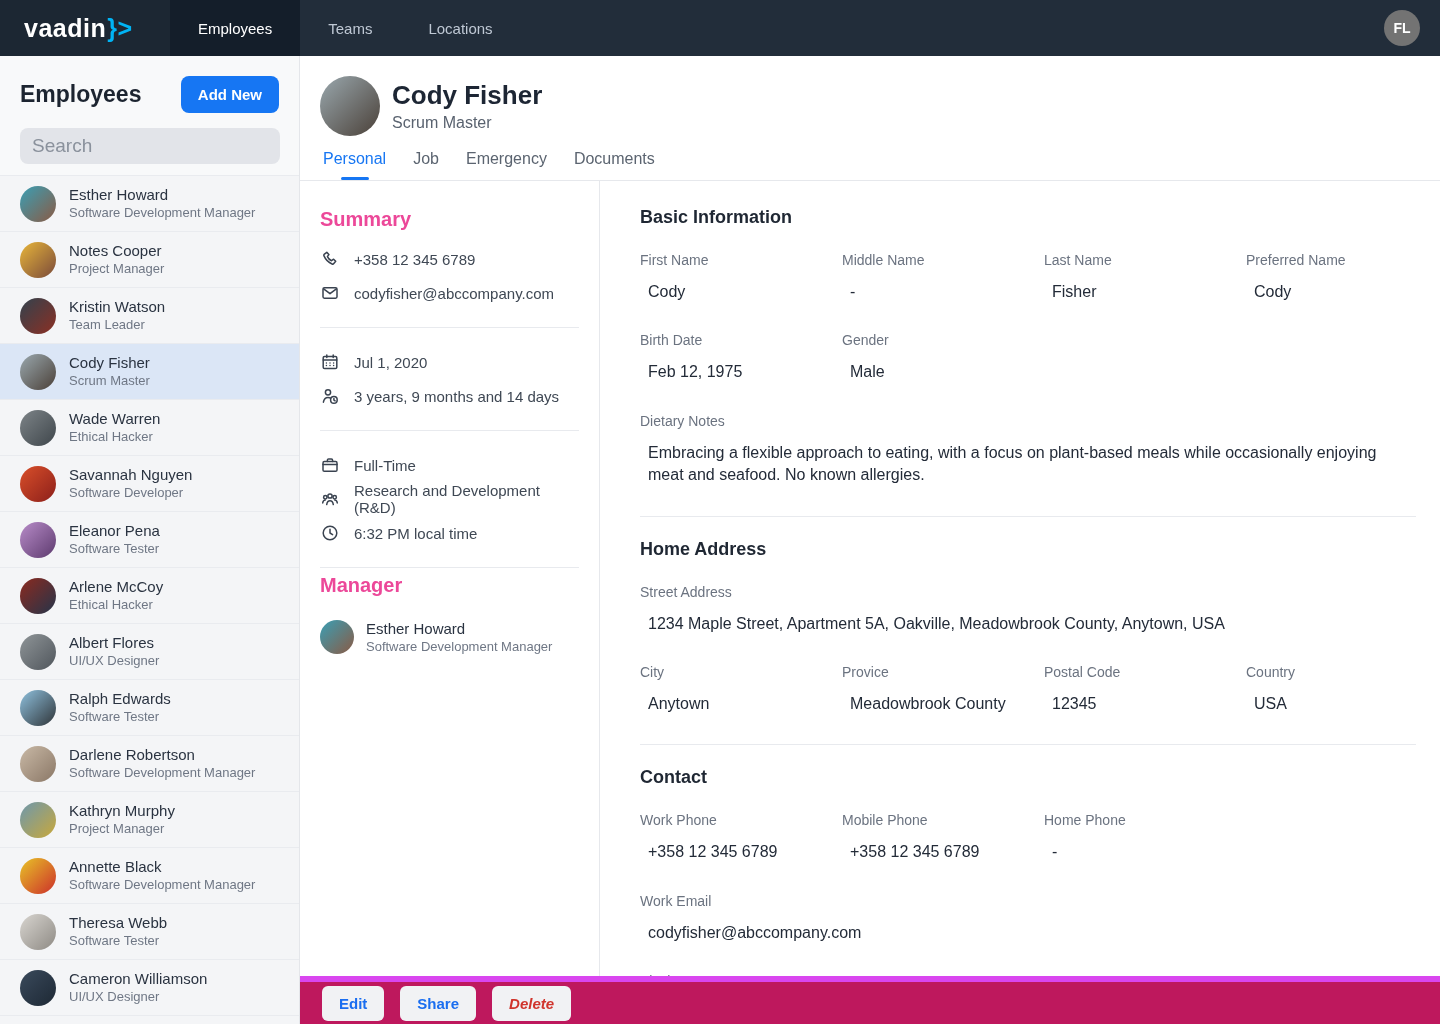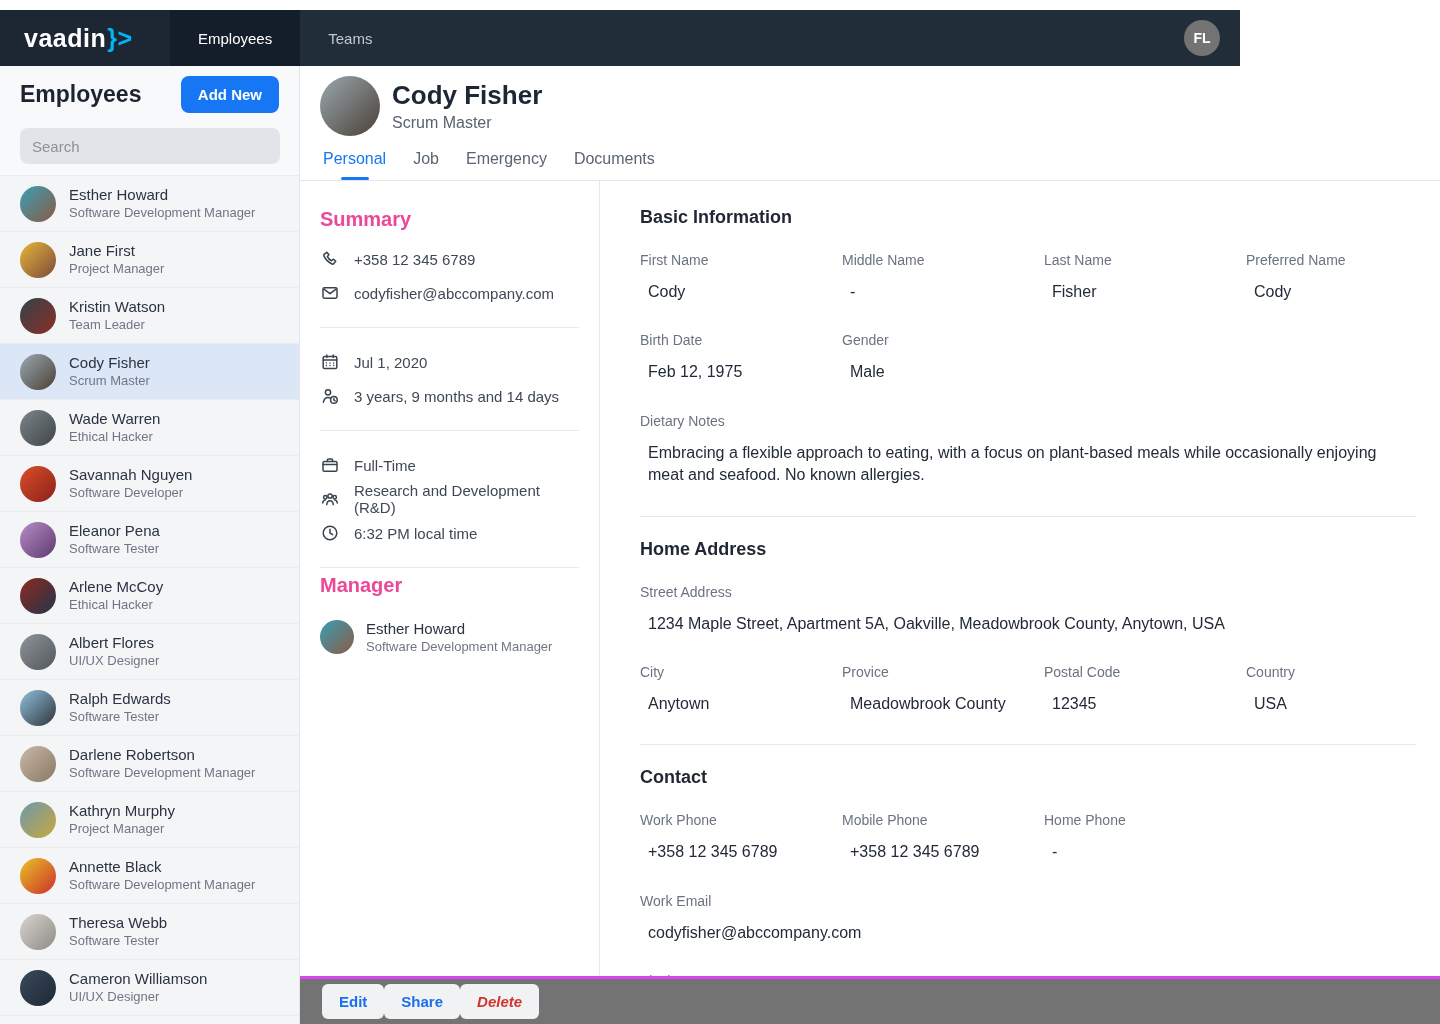--- a/index.html
+++ b/index.html
@@ -1,20 +1,20 @@
 <!DOCTYPE html>
 <html><head>
 <meta charset="utf-8">
 <style>
   * { margin:0; padding:0; box-sizing:border-box; }
   html,body { width:1440px; height:1024px; overflow:hidden;
     font-family:"Liberation Sans", sans-serif; background:#fff; color:#222a36; }
 
   
-  .navbar { position:absolute; top:10px; left:0; width:1240px; height:56px;
+  .navbar { position:absolute; top:0; left:0; width:1440px; height:56px;
     background:#222d3a; display:flex; align-items:stretch; z-index:30; }
   .logo-area { width:170px; display:flex; align-items:center; padding-left:24px;
     background:#1c2733; }
   .logo { font-size:25px; font-weight:700; color:#fff; letter-spacing:.5px; }
   .logo .logo-suffix { color:#00b4f5; margin-left:1px; }
   .nav-items { display:flex; align-items:stretch; }
   .nav-item { display:flex; align-items:center; padding:0 28px; font-size:15px;
     color:#bfc8d4; cursor:pointer; }
   .nav-item.active { background:#141e2a; color:#fff; }
   .nav-avatar { position:absolute; right:20px; top:10px; width:36px; height:36px;
@@ -23,21 +23,21 @@
 
   
   .sidebar { position:absolute; top:56px; left:0; width:300px; height:968px;
     background:#f4f5f7; border-right:1px solid #e4e6ea; }
   .sidebar-header { height:119px; padding:20px 20px 0 20px; background:#f8f9fa; }
   .sidebar-title-row { display:flex; align-items:center; justify-content:space-between; }
   .sidebar-title { font-size:23px; font-weight:700; color:#1c2430; }
   .add-new-btn { border:none; border-radius:8px; padding:10px 17px; font-size:15px;
     font-weight:600; color:#fff; cursor:pointer; font-family:inherit; }
   .search-input { margin-top:15px; width:260px; height:36px; background:#e2e4e9;
-    border:none; border-radius:8px; padding:0 12px; font-size:15px; color:#b91c1c;
+    border:none; border-radius:8px; padding:0 12px; font-size:19px; color:#b91c1c;
     font-family:inherit; outline:none; }
   .search-input::placeholder { color:#8a919c; }
   .employee-list { height:849px; overflow:hidden; border-top:1px solid #e9ebef; }
   .employee-row { height:56px; display:flex; align-items:center; padding-left:20px;
     border-bottom:1px solid #e9ebef; cursor:pointer; }
   .employee-row.selected { background:#dbe6f6; }
   .emp-avatar { width:36px; height:36px; border-radius:50%; flex:0 0 36px;
     margin-right:13px; }
   .emp-name { font-size:15px; font-weight:500; color:#2a3341; line-height:1.25; }
   .emp-role { font-size:13px; color:#6f7785; line-height:1.25; }
@@ -81,37 +81,38 @@
     margin-bottom:24px; }
   .field-row { display:flex; margin-bottom:29px; }
   .field { width:202px; flex:0 0 202px; }
   .field.wide { width:100%; flex:1 1 100%; max-width:800px; }
   .field-label { font-size:14px; color:#6b7380; margin-bottom:13px; }
   .field-value { font-size:16px; color:#232b38; line-height:1.4;margin-left:8px; }
   .section-divider { border-top:1px solid #e8eaee; margin:22px 0 22px 0; }
 
   
   .footer-bar { position:absolute; bottom:0; left:0; width:100%; height:48px;
-    background:#737373; border-top:3px solid #d946ef; display:flex; align-items:center;
-    gap:0; padding-left:22px; z-index:20; }
+    background:#be185d; border-top:6px solid #d946ef; display:flex; align-items:center;
+    gap:16px; padding-left:22px; z-index:20; }
   .footer-btn { border:none; border-radius:6px; background:#f1f2f4; padding:9px 17px;
     font-size:15px; font-weight:600; cursor:pointer; font-family:inherit; }
   .footer-btn.blue { color:#1a6ef0; }
   .footer-btn.red { color:#d0342c;font-style:italic; }
 </style>
 </head>
 <body>
 
 <header class="navbar">
   <div class="logo-area">
     <span class="logo"><span>vaadin</span><span class="logo-suffix">}&gt;</span></span>
   </div>
   <nav class="nav-items">
       <div class="nav-item active">Employees</div>
       <div class="nav-item">Teams</div>
+      <div class="nav-item">Locations</div>
     </nav>
   <div class="nav-avatar" style="background: #737373;">FL</div>
 </header>
 
 <aside class="sidebar">
   <div class="sidebar-header">
     <div class="sidebar-title-row">
       <h1 class="sidebar-title">Employees</h1>
       <button class="add-new-btn" style="background: rgb(22, 118, 243);">Add New</button>
     </div>
@@ -121,21 +122,21 @@
       <div class="employee-row">
         <div class="emp-avatar" style="background: linear-gradient(135deg, rgb(58, 159, 181), rgb(138, 90, 68));"></div>
         <div>
           <div class="emp-name">Esther Howard</div>
           <div class="emp-role">Software Development Manager</div>
         </div>
       </div>
       <div class="employee-row">
         <div class="emp-avatar" style="background: linear-gradient(135deg, rgb(232, 182, 58), rgb(122, 74, 58));"></div>
         <div>
-          <div class="emp-name">Jane First</div>
+          <div class="emp-name">Notes Cooper</div>
           <div class="emp-role">Project Manager</div>
         </div>
       </div>
       <div class="employee-row">
         <div class="emp-avatar" style="background: linear-gradient(135deg, rgb(49, 66, 78), rgb(140, 47, 35));"></div>
         <div>
           <div class="emp-name">Kristin Watson</div>
           <div class="emp-role">Team Leader</div>
         </div>
       </div>

